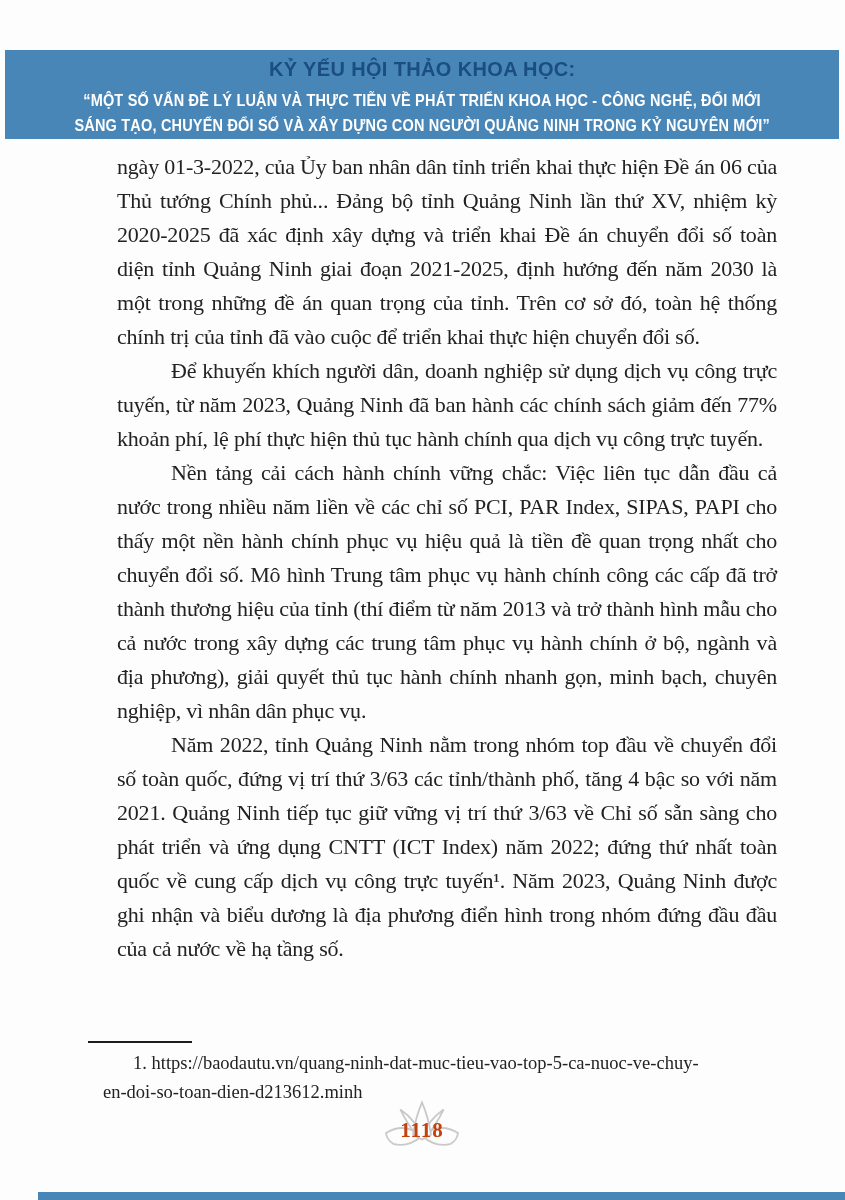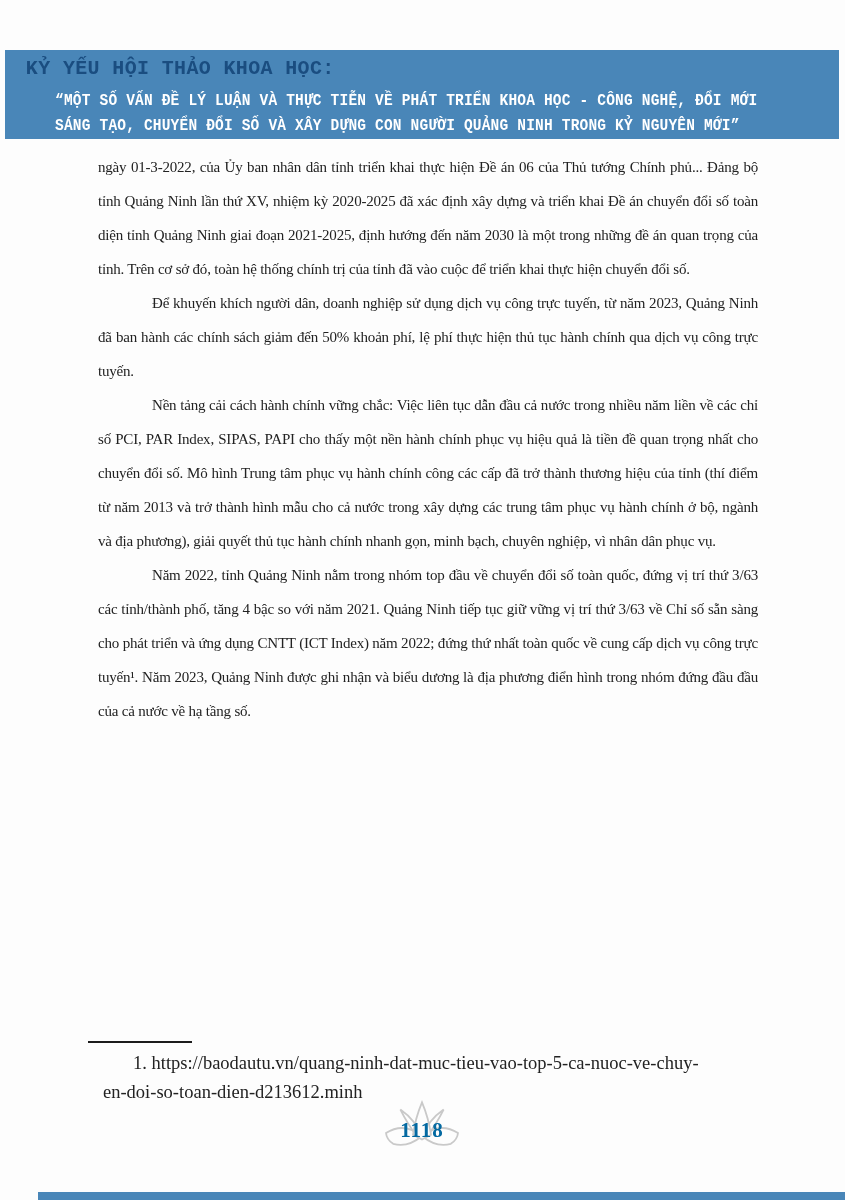--- a/index.html
+++ b/index.html
@@ -7,39 +7,39 @@
     position:relative;
     width:845px;height:1200px;
     background:#fdfdfd;
     overflow:hidden;
     font-family:"Liberation Serif","DejaVu Serif",serif;
   }
   
   .banner{
     position:absolute;left:5px;right:6px;top:50px;height:89px;
     background:#4986b8;
-    display:flex;flex-direction:column;
+    display:flex;flex-direction:column;align-items:center;
     padding-top:7px;box-sizing:border-box;
-    font-family:Liberation Mono, monospace;
+    font-family:Liberation Sans, sans-serif;
   }
   .banner .t1{
     color:#1a4d80;font-weight:bold;font-size:21px;line-height:24px;
     letter-spacing:.4px;transform:scaleX(.95);transform-origin:center;
     white-space:nowrap;
   }
   .banner .t2,.banner .t3{
     color:#ffffff;font-weight:bold;font-size:16.5px;line-height:25px;
     letter-spacing:.2px;transform:scaleX(.88);transform-origin:center;
     white-space:nowrap;
   }
   .banner .t2{margin-top:7px;}
   
   .bodytext{
-    position:absolute;left:98px;top:150px;width:660px;
-    font-size:15px;line-height:34px;color:#222222;
+    position:absolute;left:117px;top:150px;width:660px;
+    font-size:22px;line-height:34px;color:#222222;
     text-align:justify;letter-spacing:-0.2px;
   }
   .bodytext p{margin:0;}
   .bodytext p.ind{text-indent:54px;}
   
   .fn-rule{
     position:absolute;left:88px;top:1041px;width:104px;height:2px;
     background:#1c1c1c;
   }
   .footnote{
@@ -47,21 +47,21 @@
     font-size:18.5px;line-height:29px;color:#222222;text-align:justify;
   }
   .footnote .l1{text-indent:30px;}
   
   .pagenum-wrap{
     position:absolute;left:352px;top:1098px;width:140px;height:58px;
   }
   .pagenum-wrap svg{position:absolute;left:26px;top:2px;}
   .pagenum{
     position:absolute;left:0;top:20px;width:140px;text-align:center;
-    font-size:21px;font-weight:bold;color:#0369a1;letter-spacing:1px;
+    font-size:21px;font-weight:bold;color:#c2410c;letter-spacing:1px;
     font-family:"Liberation Serif","DejaVu Serif",serif;
   }
   
   .bottom-bar{
     position:absolute;left:38px;right:0;top:1192px;height:8px;
     background:#4986b8;
   }
 </style>
 </head>
 <body>
@@ -69,21 +69,21 @@
 <div class="page">
 
   <div class="banner">
     <div class="t1">KỶ YẾU HỘI THẢO KHOA HỌC:</div>
     <div class="t2">“MỘT SỐ VẤN ĐỀ LÝ LUẬN VÀ THỰC TIỄN VỀ PHÁT TRIỂN KHOA HỌC - CÔNG NGHỆ, ĐỔI MỚI</div>
     <div class="t3">SÁNG TẠO, CHUYỂN ĐỔI SỐ VÀ XÂY DỰNG CON NGƯỜI QUẢNG NINH TRONG KỶ NGUYÊN MỚI”</div>
   </div>
 
   <div class="bodytext">
     <p>ngày 01-3-2022, của Ủy ban nhân dân tỉnh triển khai thực hiện Đề án 06 của Thủ tướng Chính phủ... Đảng bộ tỉnh Quảng Ninh lần thứ XV, nhiệm kỳ 2020-2025 đã xác định xây dựng và triển khai Đề án chuyển đổi số toàn diện tỉnh Quảng Ninh giai đoạn 2021-2025, định hướng đến năm 2030 là một trong những đề án quan trọng của tỉnh. Trên cơ sở đó, toàn hệ thống chính trị của tỉnh đã vào cuộc để triển khai thực hiện chuyển đổi số.</p>
-    <p class="ind">Để khuyến khích người dân, doanh nghiệp sử dụng dịch vụ công trực tuyến, từ năm 2023, Quảng Ninh đã ban hành các chính sách giảm đến 50% khoản phí, lệ phí thực hiện thủ tục hành chính qua dịch vụ công trực tuyến.</p>
+    <p class="ind">Để khuyến khích người dân, doanh nghiệp sử dụng dịch vụ công trực tuyến, từ năm 2023, Quảng Ninh đã ban hành các chính sách giảm đến 77% khoản phí, lệ phí thực hiện thủ tục hành chính qua dịch vụ công trực tuyến.</p>
     <p class="ind">Nền tảng cải cách hành chính vững chắc: Việc liên tục dẫn đầu cả nước trong nhiều năm liền về các chỉ số PCI, PAR Index, SIPAS, PAPI cho thấy một nền hành chính phục vụ hiệu quả là tiền đề quan trọng nhất cho chuyển đổi số. Mô hình Trung tâm phục vụ hành chính công các cấp đã trở thành thương hiệu của tỉnh (thí điểm từ năm 2013 và trở thành hình mẫu cho cả nước trong xây dựng các trung tâm phục vụ hành chính ở bộ, ngành và địa phương), giải quyết thủ tục hành chính nhanh gọn, minh bạch, chuyên nghiệp, vì nhân dân phục vụ.</p>
     <p class="ind">Năm 2022, tỉnh Quảng Ninh nằm trong nhóm top đầu về chuyển đổi số toàn quốc, đứng vị trí thứ 3/63 các tỉnh/thành phố, tăng 4 bậc so với năm 2021. Quảng Ninh tiếp tục giữ vững vị trí thứ 3/63 về Chỉ số sẵn sàng cho phát triển và ứng dụng CNTT (ICT Index) năm 2022; đứng thứ nhất toàn quốc về cung cấp dịch vụ công trực tuyến¹. Năm 2023, Quảng Ninh được ghi nhận và biểu dương là địa phương điển hình trong nhóm đứng đầu đầu của cả nước về hạ tầng số.</p>
   </div>
 
   <div class="fn-rule"></div>
   <div class="footnote">
     <div class="l1">1.  https://baodautu.vn/quang-ninh-dat-muc-tieu-vao-top-5-ca-nuoc-ve-chuy-</div>
     <div class="l2">en-doi-so-toan-dien-d213612.minh</div>
   </div>
 

